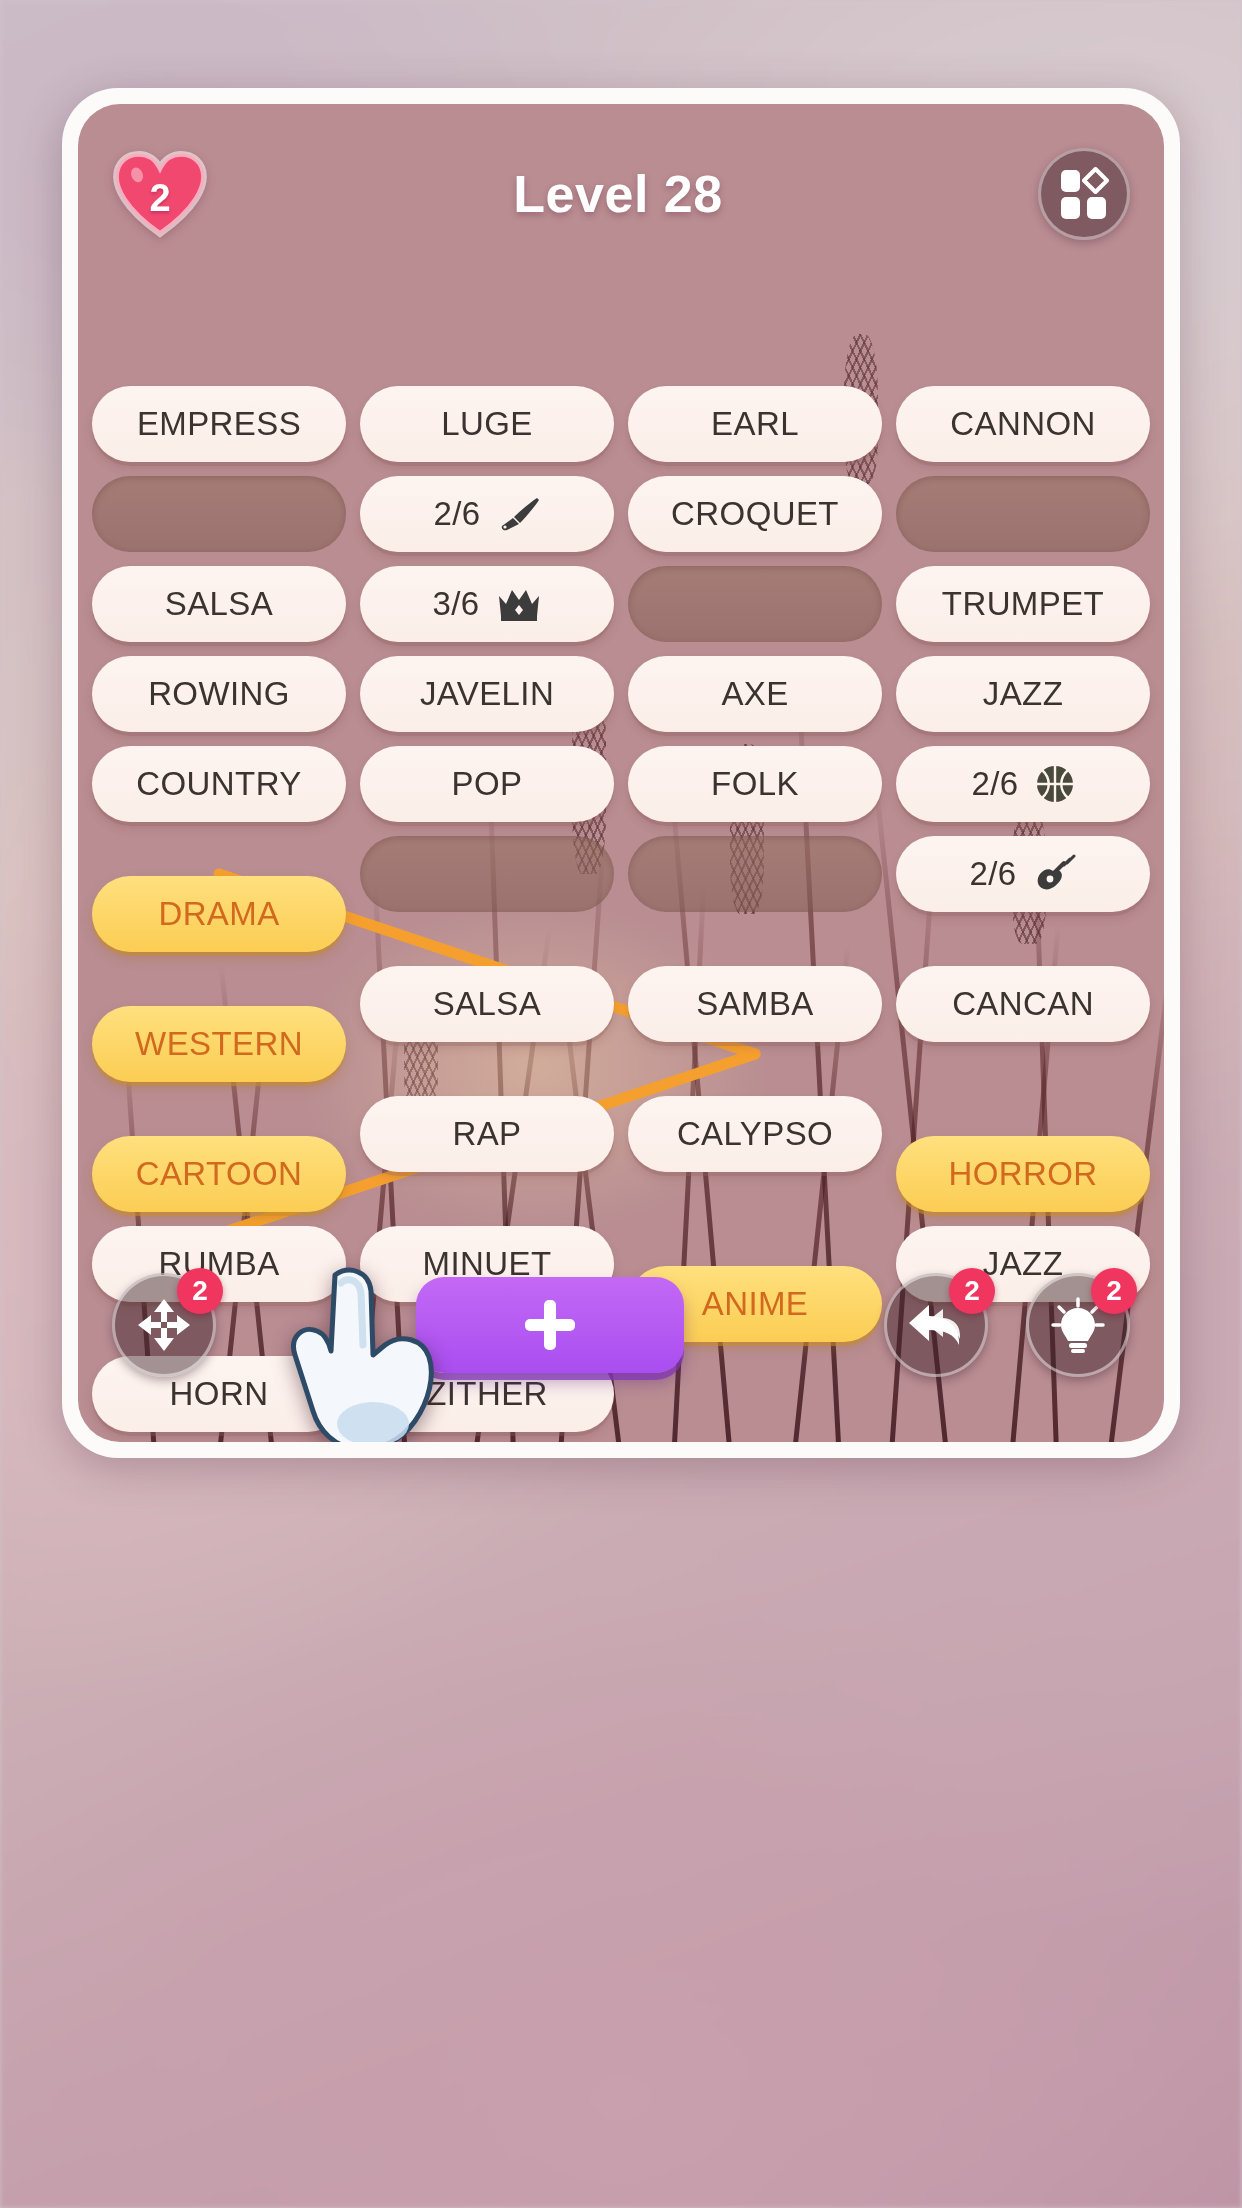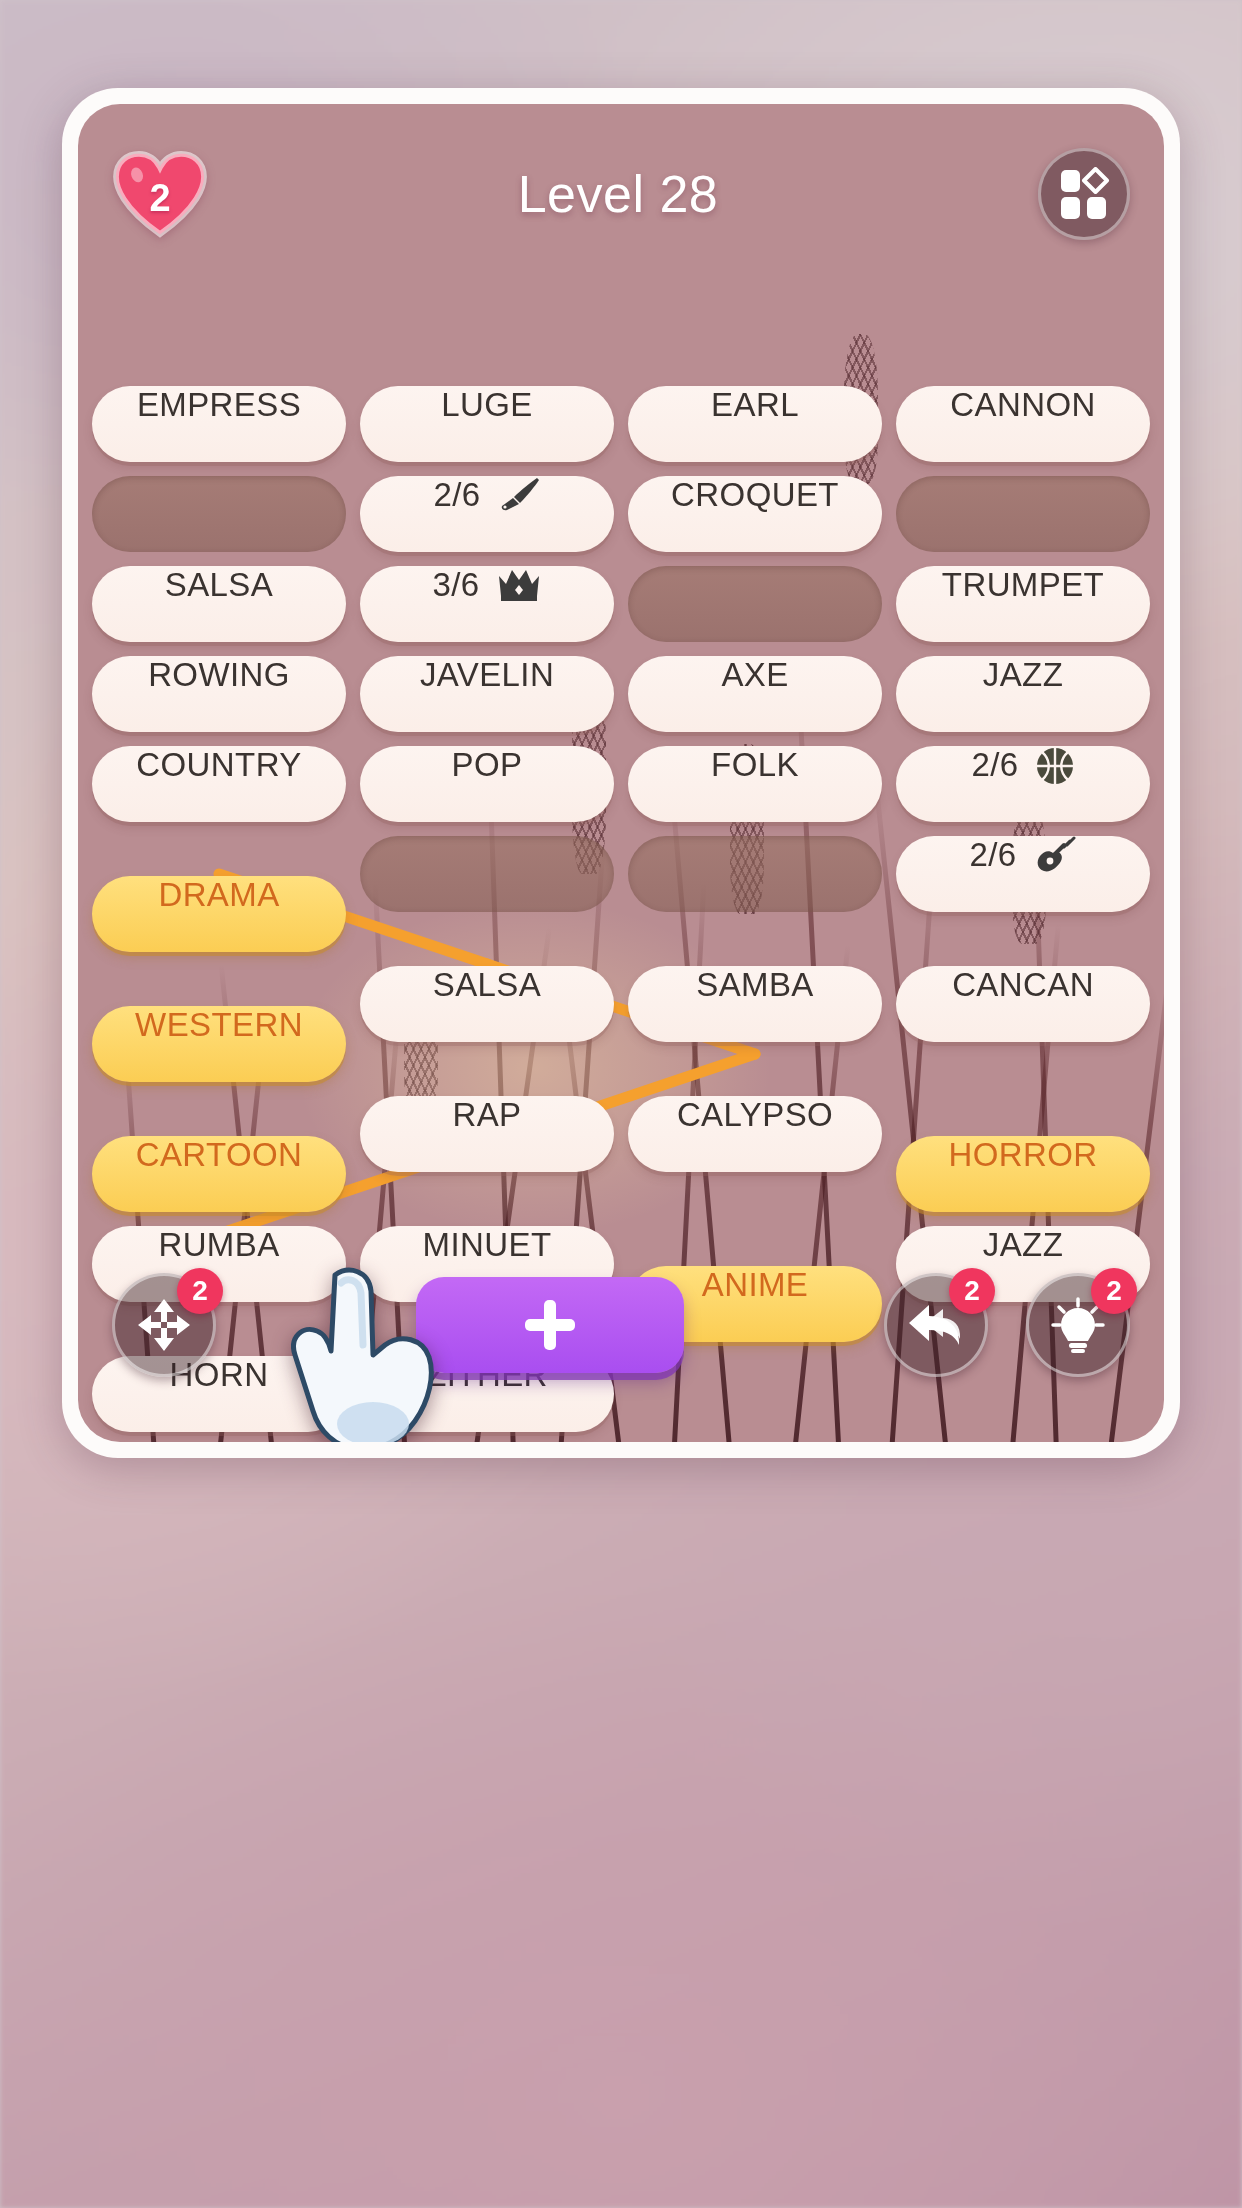--- a/index.html
+++ b/index.html
@@ -99,21 +99,21 @@
     filter: drop-shadow(0 3px 5px rgba(120,40,70,.35)); }
   #hearts-count {
     position: relative; z-index: 2;
     color: #ffffff; font-size: 38px; font-weight: bold;
     margin-top: 8px;
     text-shadow: 0 2px 3px rgba(170,30,80,.5);
   }
   #level-title {
     flex: 1; text-align: center;
     color: #ffffff;
-    font-size: 52px; font-weight: normal;
+    font-size: 52px; font-weight: bold;
     letter-spacing: .5px;
     text-shadow: 0 3px 6px rgba(120,60,80,.45);
     margin-left: -10px;
   }
   #menu-button {
     width: 92px; height: 92px; border-radius: 50%;
     background: rgba(60,30,40,0.46);
     border: 3px solid rgba(255,255,255,0.42);
     display: flex; align-items: center; justify-content: center;
     flex-shrink: 0;
@@ -131,21 +131,21 @@
   #connectors { position: absolute; inset: 0; overflow: visible; z-index: 1; pointer-events: none; }
   #grid {
     position: relative; z-index: 2;
     display: grid;
     grid-template-columns: repeat(4, 1fr);
     gap: 14px 14px;
   }
   .tile {
     height: 76px;
     border-radius: 38px;
-    display: flex; align-items: flex-start; justify-content: center;
+    display: flex; align-items: center; justify-content: center;
     gap: 16px;
     font-size: 33px;
     letter-spacing: .4px;
     color: #3a3330;
     background: linear-gradient(180deg, #fdf4f0 0%, #fbeee8 100%);
     box-shadow: 0 4px 0 rgba(150,100,95,0.30), 0 6px 10px rgba(110,60,60,0.18);
     white-space: nowrap;
     overflow: hidden;
   }
   .tile.locked {

